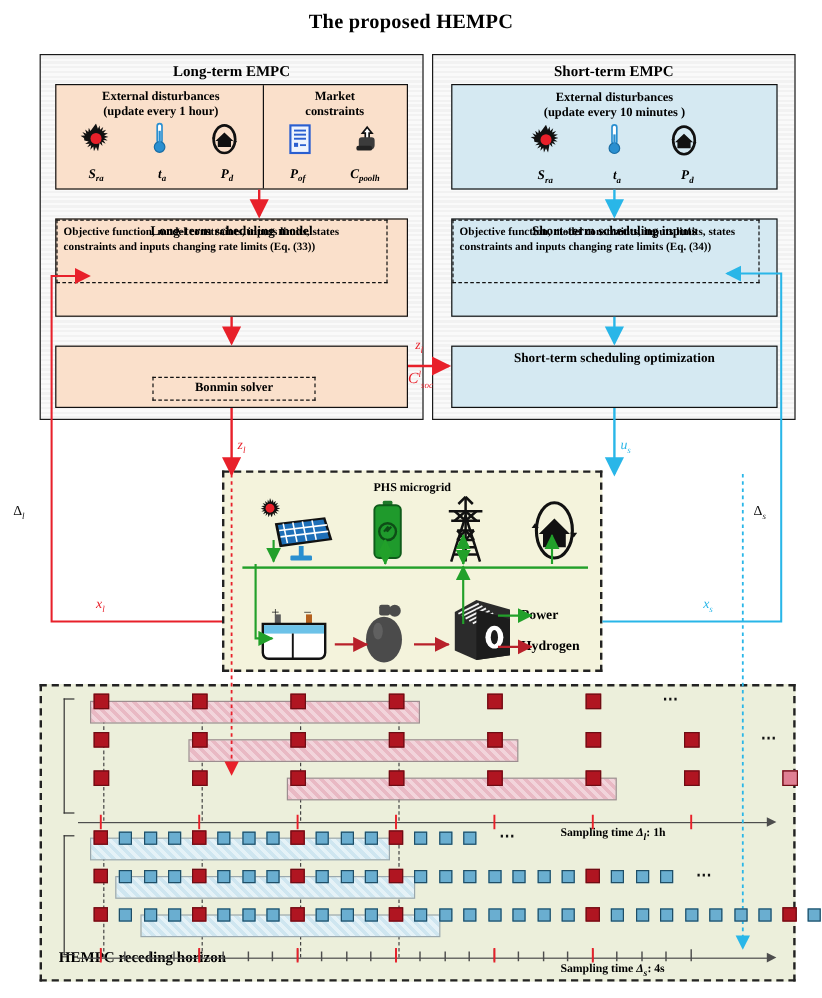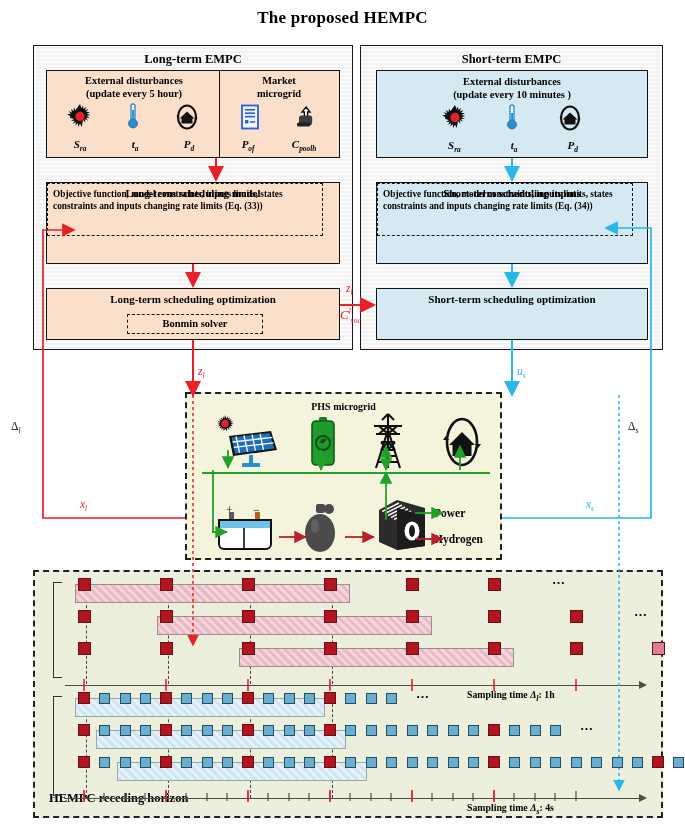--- a/index.html
+++ b/index.html
@@ -185,21 +185,21 @@
 
 <div class="abs empc-panel" id="panel-long">
   <div class="panel-title">Long-term EMPC</div>
 </div>
 
 <div class="abs inner peach" id="dist-long">
   <div class="vdiv"></div>
 
   <div class="dist-head" style="left:2px;top:4px;width:170px;">
     <span>External disturbances</span><br>
-    <span>(update every 5 hour)</span>
+    <span>(update every 1 hour)</span>
   </div>
   <div class="icon-row" style="left:4px;top:33px;width:166px;height:30px;">
     <span>
       <svg width="26" height="26" viewBox="0 0 26 26">
           <g fill="#111">
         <path d="M13 0l1.6 4.2L16 1.5l.4 3.6 2.6-2.2-1 3.5 3.4-1.3-2.2 2.8 3.7.2-3.1 1.8 3.6 1.2-3.6.9 2.9 2-3.7-.3 2 3-3.3-1.6.7 3.6-2.4-2.6L14.7 23 13 19.6 11.3 23l-.6-3.9-2.4 2.6.7-3.6-3.3 1.6 2-3-3.7.3 2.9-2-3.6-.9L3 11.9.1 10.1l3.7-.2L1.6 7.1 5 8.4l-1-3.5 2.6 2.2L7 3.5l1.4 2.7z"></path>
           </g>
         <circle cx="13" cy="12.4" r="4.6" fill="#e8202a"></circle>
         </svg>
     </span>
@@ -219,21 +219,21 @@
     </span>
   </div>
   <div class="sym-row" style="left:4px;top:64px;width:166px;height:18px;">
     <span class="sym"><span>S</span><sub>ra</sub></span>
     <span class="sym"><span>t</span><sub>a</sub></span>
     <span class="sym"><span>P</span><sub>d</sub></span>
   </div>
 
   <div class="dist-head" style="left:174px;top:4px;width:116px;">
     <span>Market</span><br>
-    <span>microgrid</span>
+    <span>constraints</span>
   </div>
   <div class="icon-row" style="left:176px;top:33px;width:112px;height:30px;">
     <span>
       <svg width="20" height="26" viewBox="0 0 20 26">
         <rect x="2" y="1.5" width="16" height="23" fill="#eef4fd" stroke="#2a5fd0" stroke-width="1.8"></rect>
         <rect x="5" y="5" width="10" height="1.6" fill="#2a5fd0"></rect>
         <rect x="5" y="8.4" width="10" height="1.6" fill="#2a5fd0"></rect>
         <rect x="5" y="11.8" width="10" height="1.6" fill="#2a5fd0"></rect>
         <rect x="5" y="16" width="3.4" height="3.4" fill="#2a5fd0"></rect>
         <rect x="10" y="17.2" width="5" height="1.5" fill="#2a5fd0"></rect>
@@ -252,21 +252,20 @@
     <span class="sym"><span>C</span><sub>poolh</sub></span>
   </div>
 </div>
 
 <div class="abs inner peach" id="model-long">
   <div class="inner-head">Long-term scheduling model</div>
   <div class="dashsub">Objective function, model constraints, inputs limits, states constraints and inputs changing rate limits (Eq. (33))</div>
 </div>
 
 <div class="abs inner peach" id="opt-long">
-  <div class="opt-head">Long-term scheduling optimization</div>
   <div class="solver">Bonmin solver</div>
 </div>
 
 <div class="abs empc-panel" id="panel-short">
   <div class="panel-title">Short-term EMPC</div>
 </div>
 
 <div class="abs inner blue" id="dist-short">
   <div class="dist-head" style="left:0;top:5px;width:100%;">
     <span>External disturbances</span><br>

